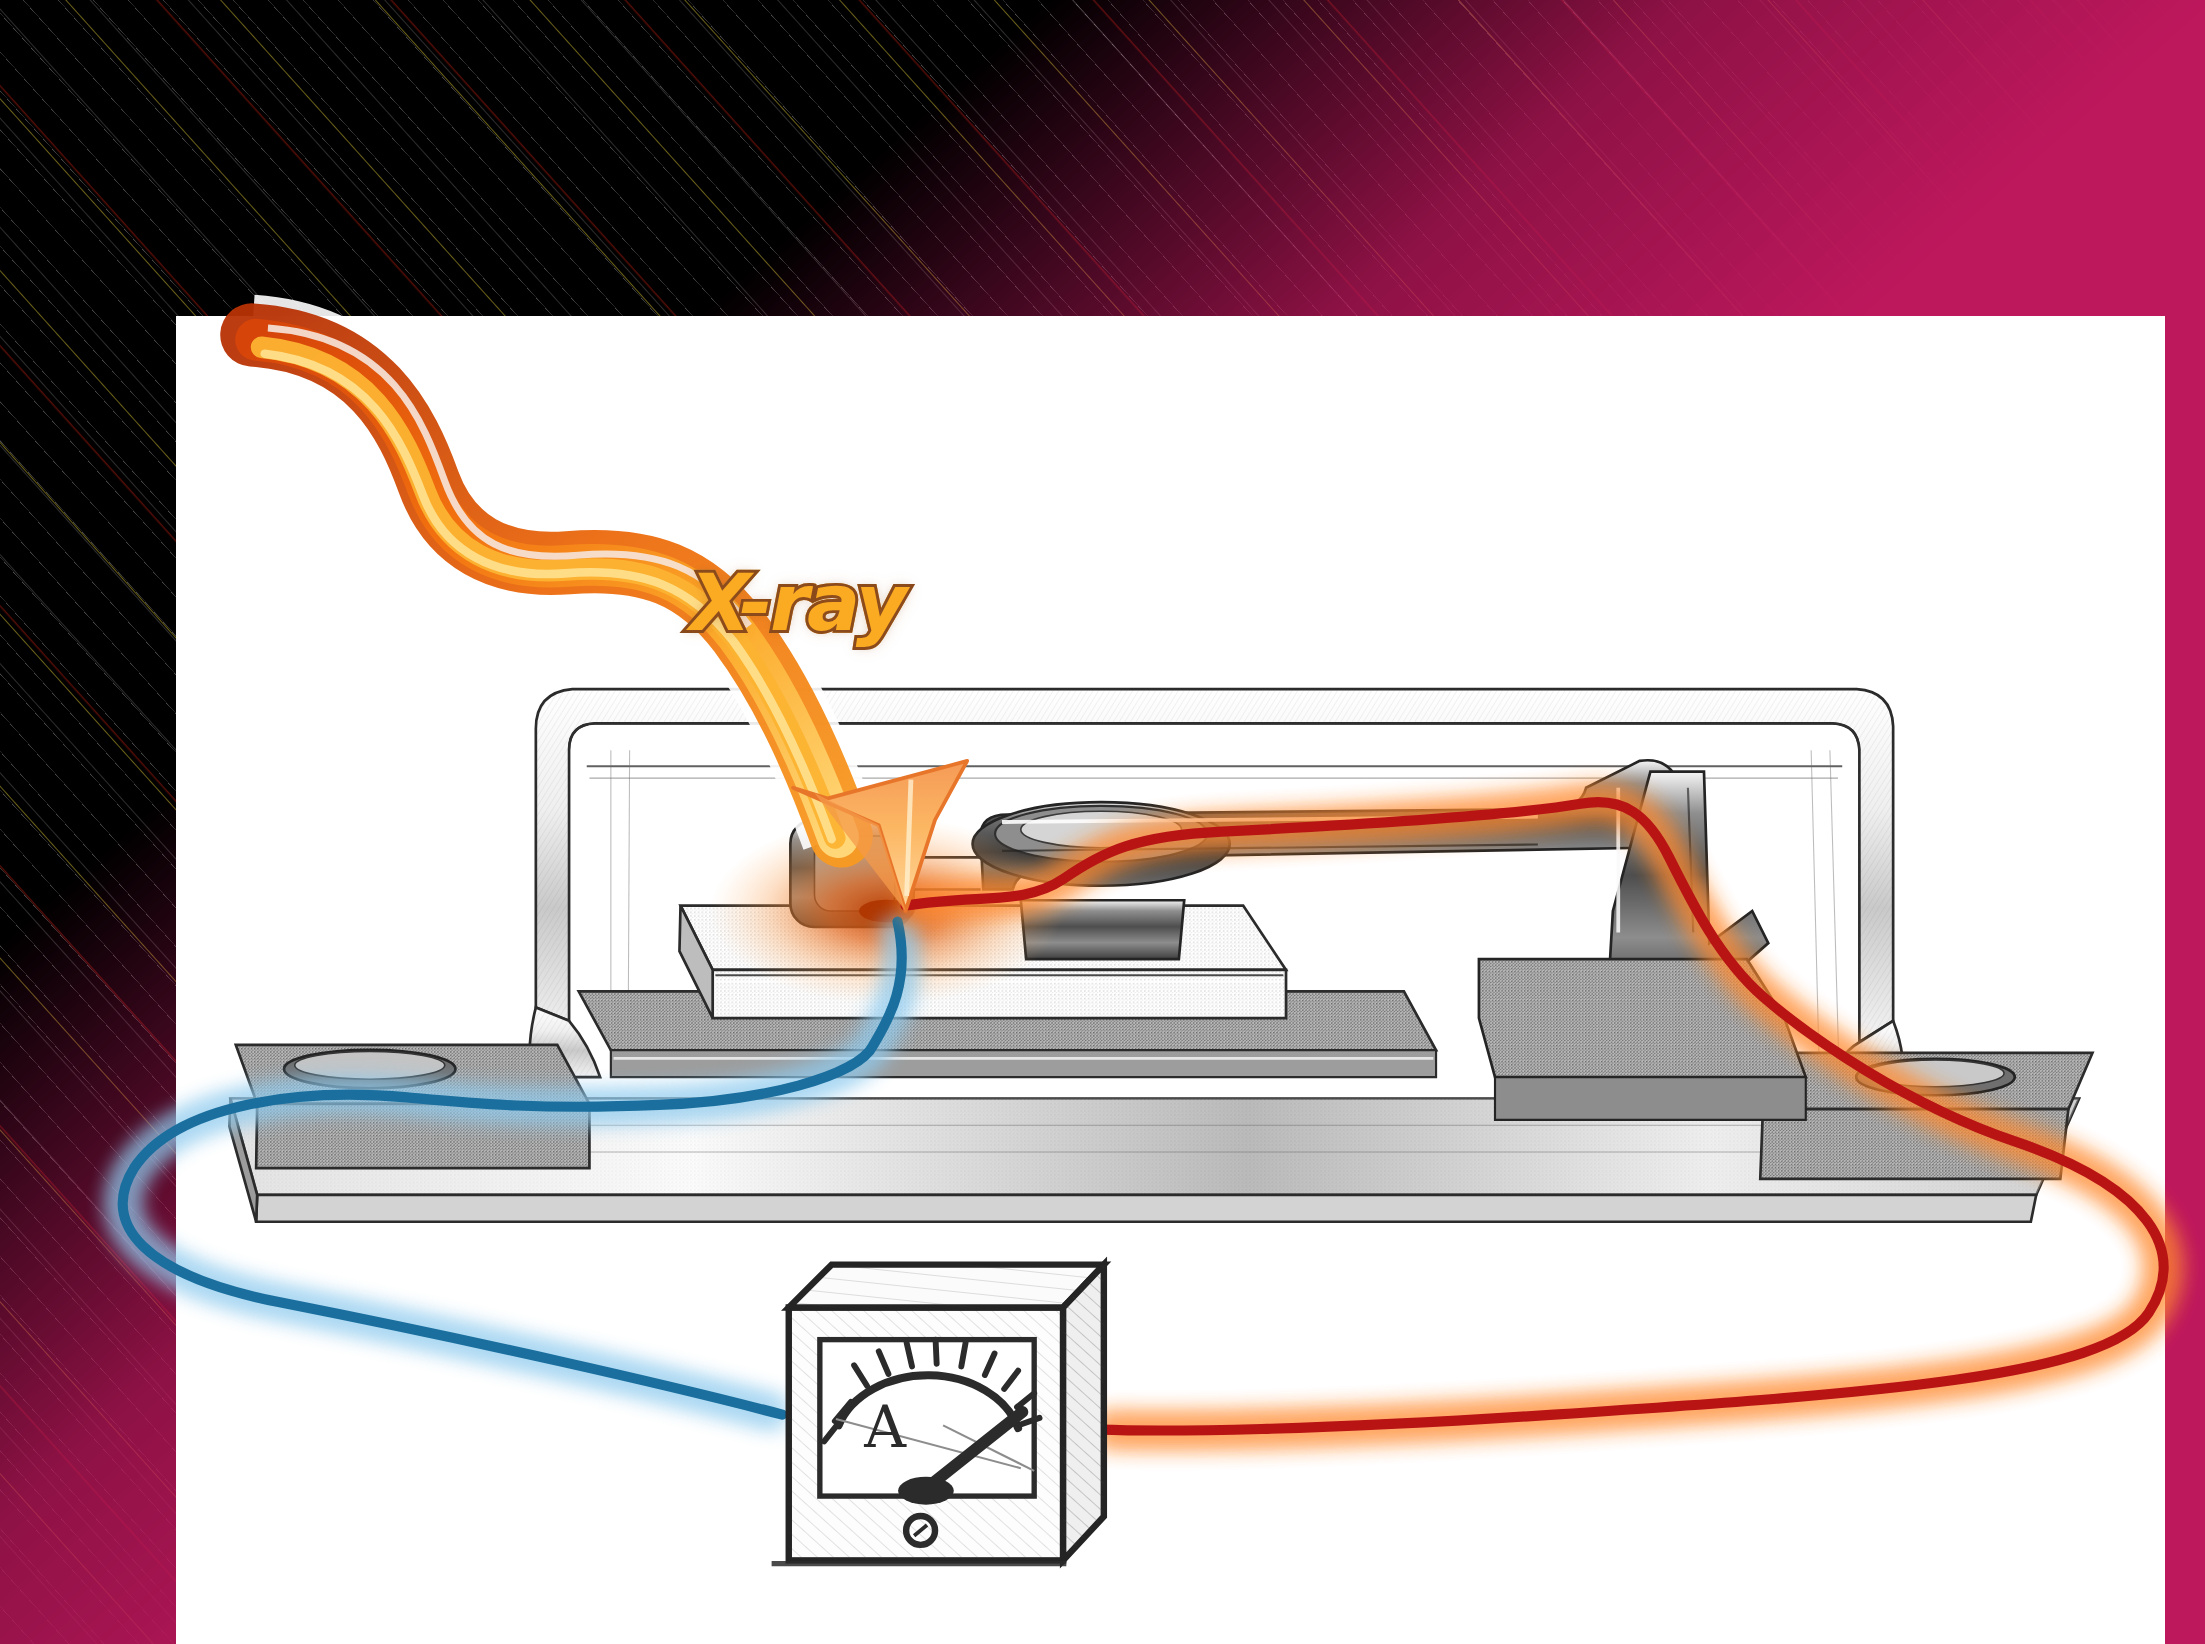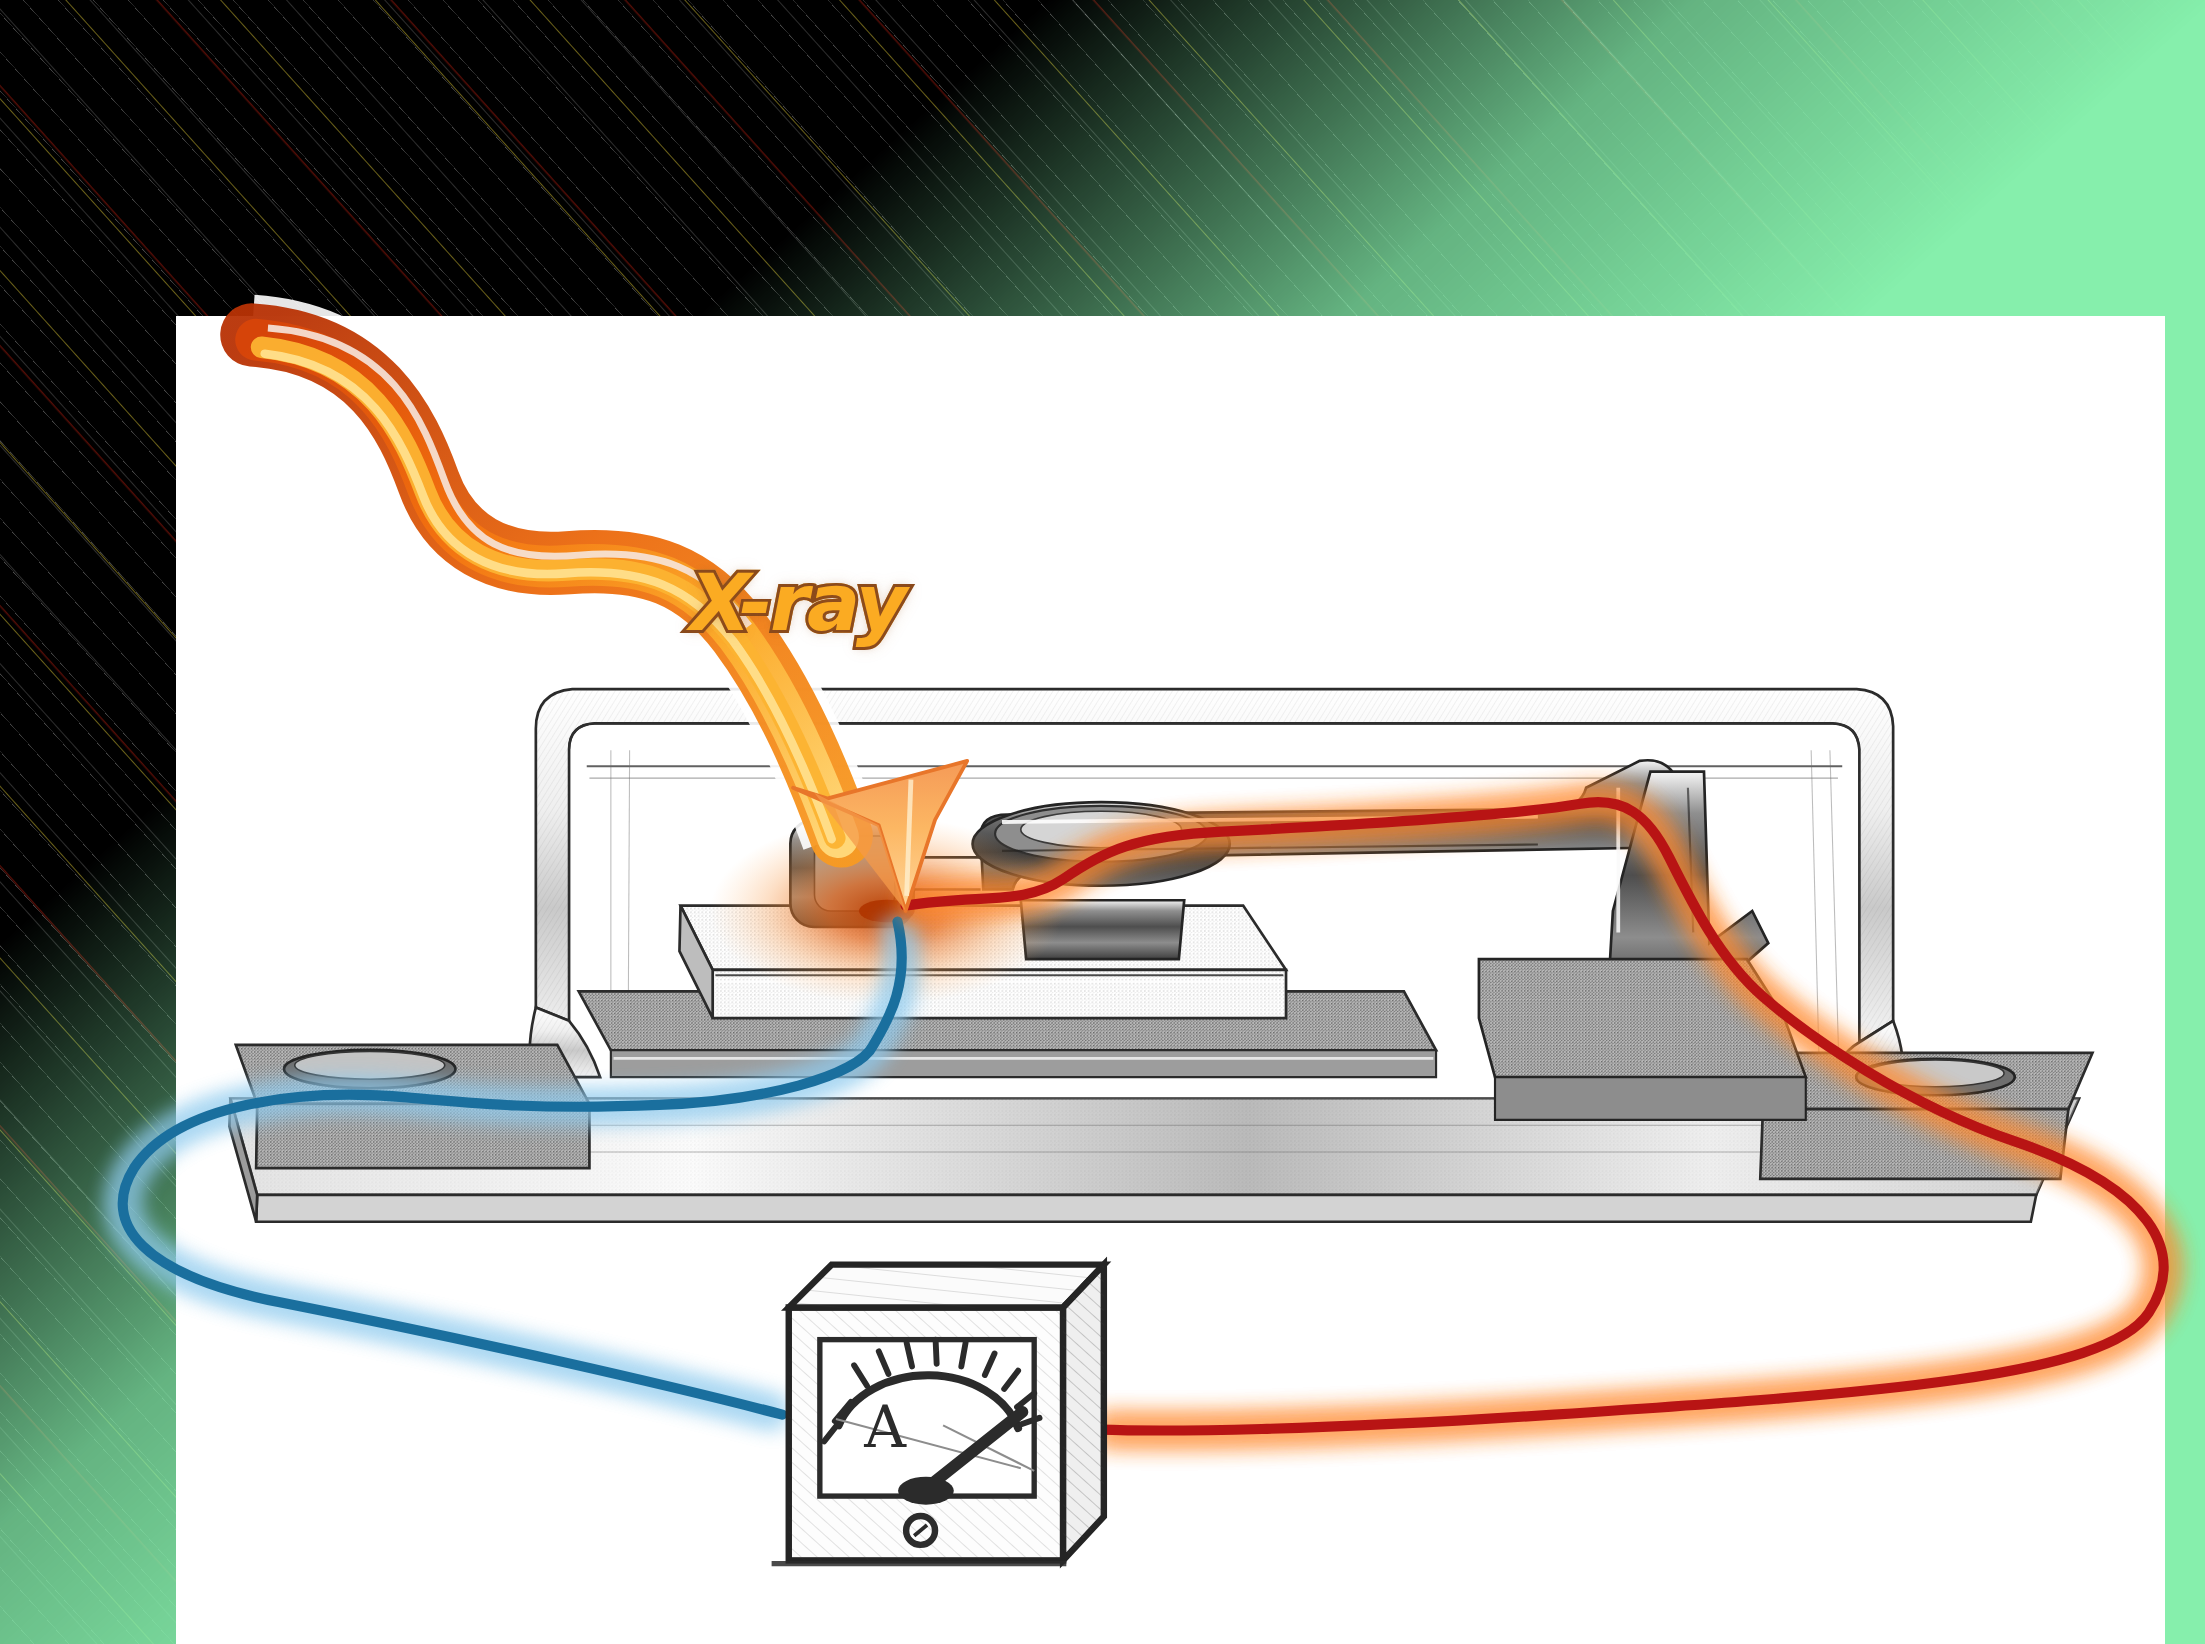--- a/index.html
+++ b/index.html
@@ -1,17 +1,17 @@
 <!DOCTYPE html>
 <html style="font-size:8.6px"><head>
 <meta charset="utf-8">
 <style>
   html,body{margin:0;padding:0;background:#000;}
   body{width:2205px;height:1644px;overflow:hidden;font-family:"Liberation Sans",sans-serif;}
-  #stage{position:relative;width:2205px;height:1644px;background:#86efac;overflow:hidden;}
+  #stage{position:relative;width:2205px;height:1644px;background:#be185d;overflow:hidden;}
 
   
   #bg-streaks{position:absolute;inset:0;
     background:
       repeating-linear-gradient(48deg, rgba(255,255,255,0) 0px, rgba(255,255,255,0) 25px, rgba(255,255,255,.30) 25px, rgba(255,255,255,0) 26px),
       repeating-linear-gradient(48deg, rgba(255,255,255,0) 0px, rgba(255,255,255,0) 71px, rgba(255,255,255,.18) 72px, rgba(255,255,255,0) 73px),
       repeating-linear-gradient(48deg, rgba(255,230,60,0) 0px, rgba(255,230,60,0) 113px, rgba(255,230,60,.42) 114px, rgba(255,230,60,0) 115px),
       repeating-linear-gradient(48deg, rgba(255,40,20,0) 0px, rgba(255,40,20,0) 171px, rgba(255,40,20,.33) 173px, rgba(255,40,20,0) 174px),
       #000;
     -webkit-mask-image:linear-gradient(138deg, rgba(0,0,0,1) 0%, rgba(0,0,0,1) 26%, rgba(0,0,0,.25) 42%, rgba(0,0,0,0) 55%);

